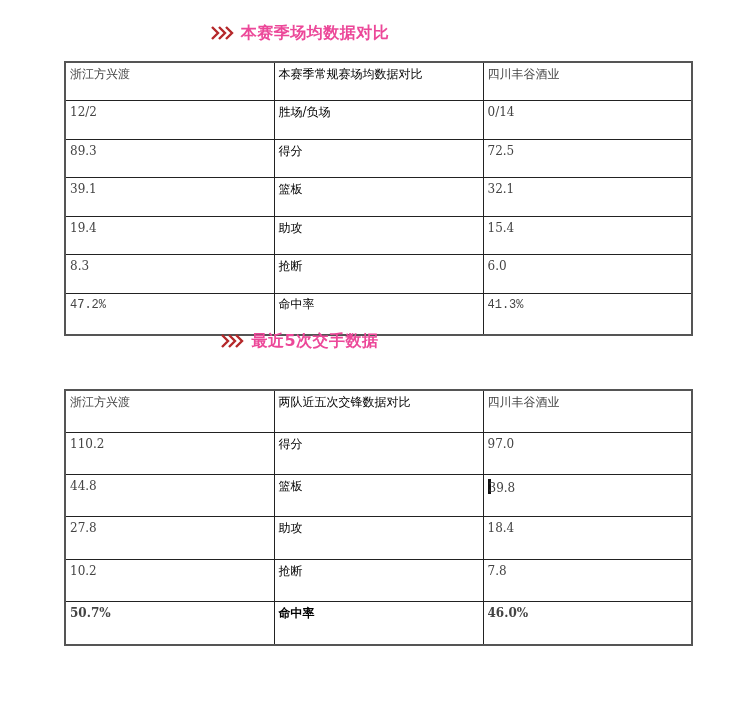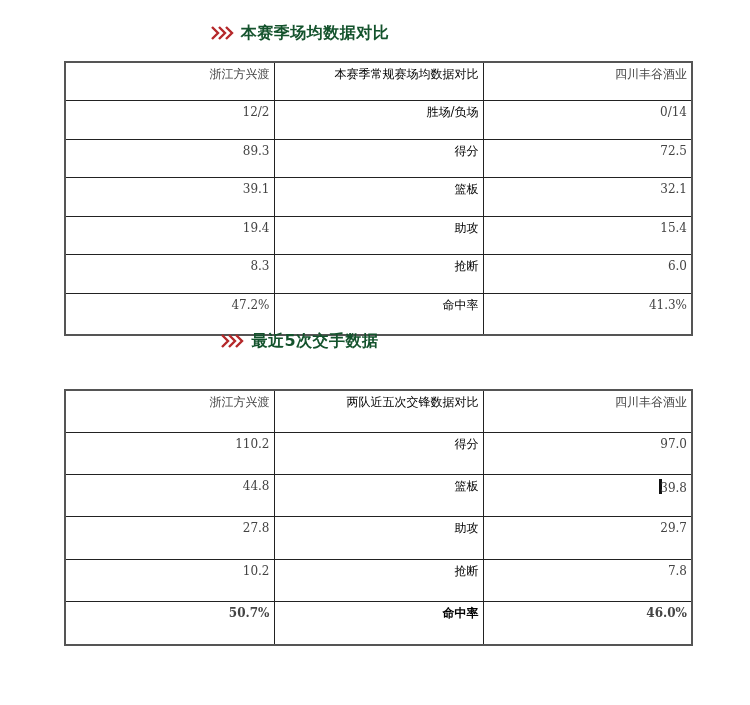--- a/index.html
+++ b/index.html
@@ -19,54 +19,54 @@
       position: absolute;
       left: 0;
       width: 600px;
       height: 30px;
       display: flex;
       align-items: center;
       justify-content: center;
       font-family: "DejaVu Sans", "Liberation Sans", sans-serif;
       font-size: 16px;
       font-weight: bold;
-      color: #14532d;
+      color: #ec4899;
       letter-spacing: 0.5px;
     }
     .section-title .chevrons {
       display: inline-flex;
       align-items: center;
       margin-right: 6px;
     }
     .section-title svg { display: block; }
     .stats-table {
       position: absolute;
       left: 64px;
       width: 629px;
       border-collapse: collapse;
       table-layout: fixed;
       border: 2px solid #555555;
     }
     .stats-table td {
       border: 1px solid #222222;
       vertical-align: top;
-      text-align: right;
+      text-align: left;
       font-size: 12px;
       color: #444444;
       padding: 4px 4px 16px 4px;
       line-height: 14px;
       white-space: nowrap;
     }
     .stats-table td.label { color: #000000; }
     .col-a { width: 209px; }
     .col-b { width: 209px; }
     .col-c { width: 209px; }
     #t1 { top: 61px; }
     #t1 tr { height: 38.6px; }
-    #t1 tr:last-child { height: 41px; }
+    #t1 tr:last-child { height: 41px; font-family: Liberation Mono, monospace; }
     #t2 { top: 389px; }
     #t2 tr { height: 42.3px; }
     #t2 tr:last-child { height: 44px; font-weight: bold; }
     .cursor-mark {
       display: inline-block;
       width: 3px;
       height: 15px;
       background: #111111;
       vertical-align: -2px;
       margin-right: -2px;
@@ -160,21 +160,21 @@
     <td>97.0</td>
   </tr>
   <tr>
     <td>44.8</td>
     <td class="label">篮板</td>
     <td><span class="cursor-mark"></span><span>39.8</span></td>
   </tr>
   <tr>
     <td>27.8</td>
     <td class="label">助攻</td>
-    <td>29.7</td>
+    <td>18.4</td>
   </tr>
   <tr>
     <td>10.2</td>
     <td class="label">抢断</td>
     <td>7.8</td>
   </tr>
   <tr>
     <td>50.7%</td>
     <td class="label">命中率</td>
     <td>46.0%</td>

